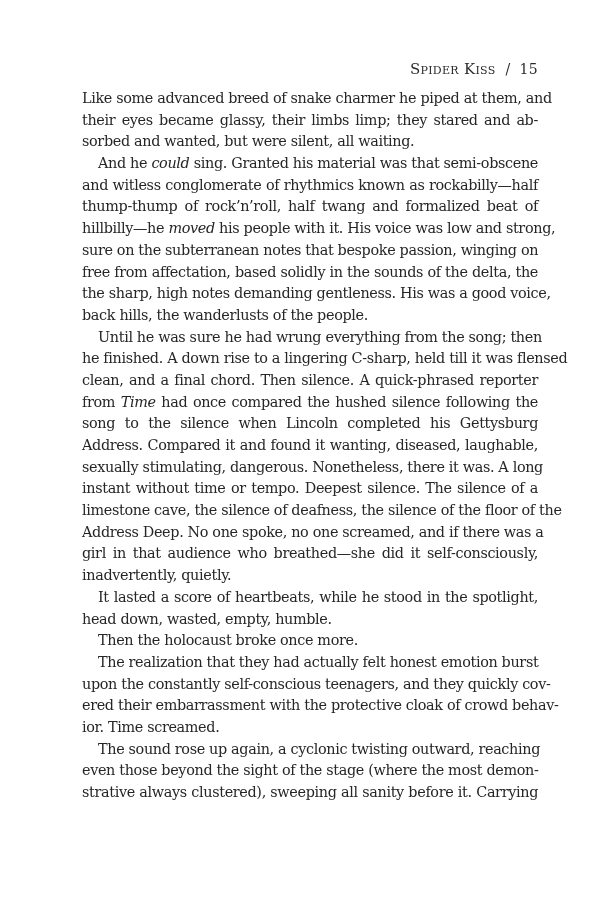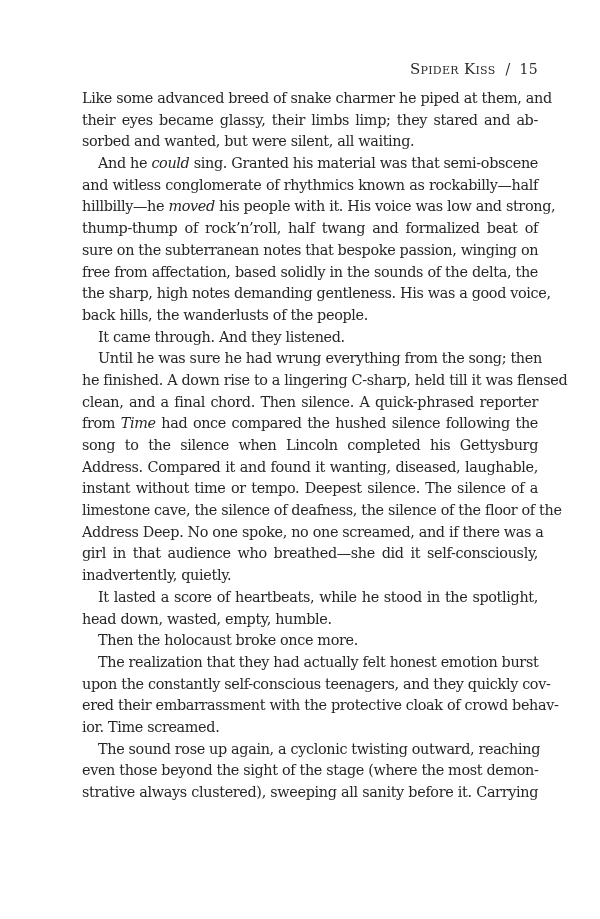--- a/index.html
+++ b/index.html
@@ -37,37 +37,35 @@
 
   <div class="body-text" id="body-text">
       <div>
         <span class="line">Like some advanced breed of snake charmer he piped at them, and</span>
         <span class="line">their eyes became glassy, their limbs limp; they stared and ab-</span>
         <span class="line last">sorbed and wanted, but were silent, all waiting.</span>
       </div>
       <div>
         <span class="line indent">And he <em>could</em> sing. Granted his material was that semi-obscene</span>
         <span class="line">and witless conglomerate of rhythmics known as rockabilly—half</span>
+        <span class="line">thump-thump of rock’n’roll, half twang and formalized beat of</span>
         <span class="line">hillbilly—he <em>moved</em> his people with it. His voice was low and strong,</span>
-        <span class="line">thump-thump of rock’n’roll, half twang and formalized beat of</span>
         <span class="line">sure on the subterranean notes that bespoke passion, winging on</span>
         <span class="line">free from affectation, based solidly in the sounds of the delta, the</span>
         <span class="line">the sharp, high notes demanding gentleness. His was a good voice,</span>
         <span class="line last">back hills, the wanderlusts of the people.</span>
-      </div>
-      <div>
-        <span class="line indent last">It came through. And they listened.</span>
       </div>
       <div>
         <span class="line indent">Until he was sure he had wrung everything from the song; then</span>
         <span class="line">he finished. A down rise to a lingering C-sharp, held till it was flensed</span>
         <span class="line">clean, and a final chord. Then silence. A quick-phrased reporter</span>
         <span class="line">from <em>Time</em> had once compared the hushed silence following the</span>
         <span class="line">song to the silence when Lincoln completed his Gettysburg</span>
         <span class="line">Address. Compared it and found it wanting, diseased, laughable,</span>
+        <span class="line">sexually stimulating, dangerous. Nonetheless, there it was. A long</span>
         <span class="line">instant without time or tempo. Deepest silence. The silence of a</span>
         <span class="line">limestone cave, the silence of deafness, the silence of the floor of the</span>
         <span class="line">Address Deep. No one spoke, no one screamed, and if there was a</span>
         <span class="line">girl in that audience who breathed—she did it self-consciously,</span>
         <span class="line last">inadvertently, quietly.</span>
       </div>
       <div>
         <span class="line indent">It lasted a score of heartbeats, while he stood in the spotlight,</span>
         <span class="line last">head down, wasted, empty, humble.</span>
       </div>

